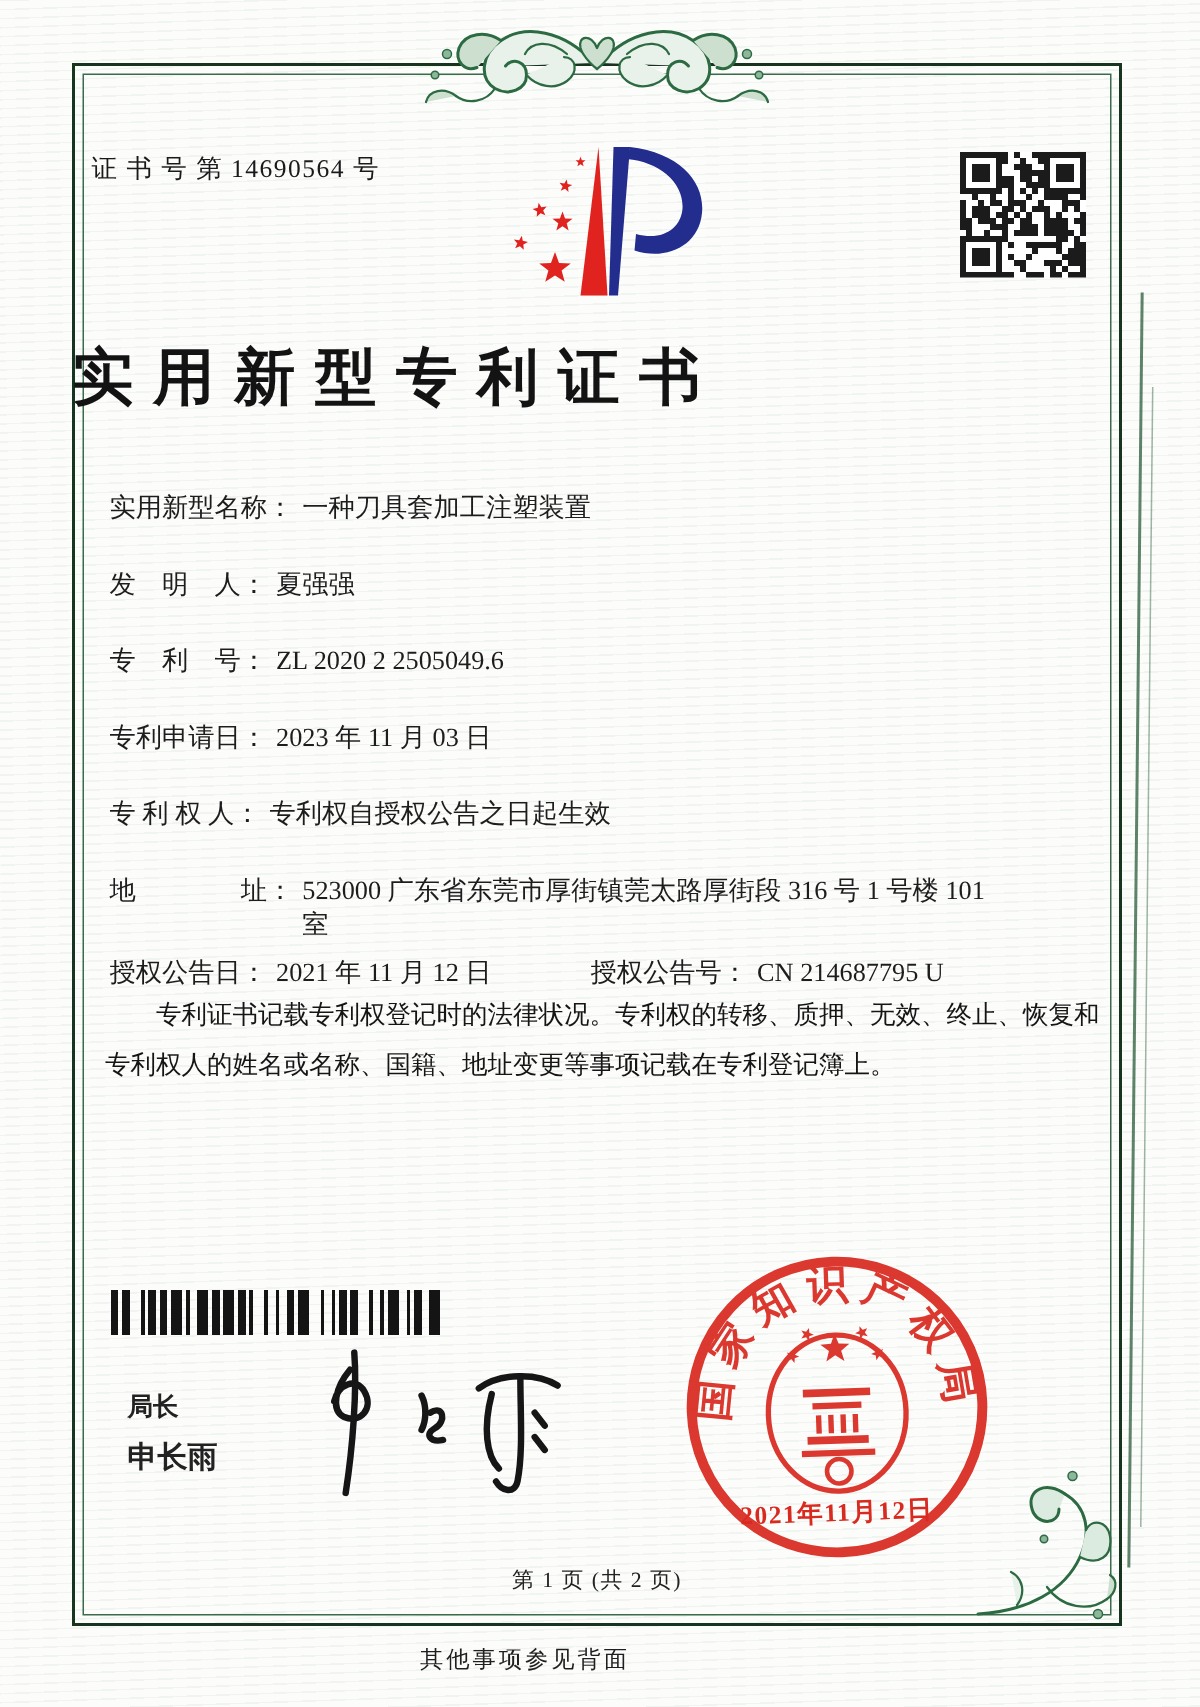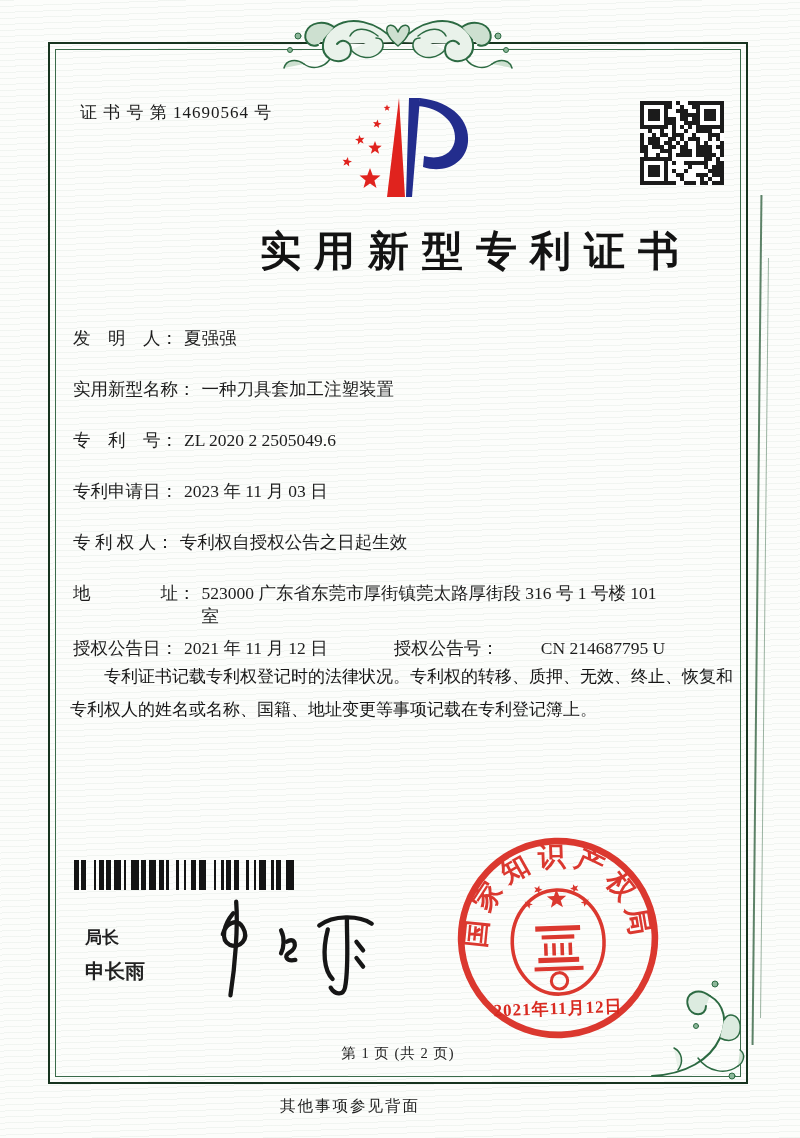--- a/index.html
+++ b/index.html
@@ -15,24 +15,24 @@
 
   
   .frame-outer { position:absolute; left:48px; top:42px; width:700px; height:1042px; border:2px solid #17341f; }
   .frame-inner { position:absolute; left:55px; top:49px; width:686px; height:1028px; border:1px solid #3a6b4a; }
   .ornament-top { position:absolute; left:258px; top:6px; width:280px; height:72px; }
   .ornament-corner { position:absolute; left:648px; top:976px; width:100px; height:108px; }
   .edge-line-a { position:absolute; left:756px; top:195px; height:850px; width:0; border-left:2px solid rgba(40,90,55,0.75); transform:rotate(0.6deg); }
   .edge-line-b { position:absolute; left:764px; top:258px; height:760px; width:0; border-left:1px solid rgba(40,90,55,0.45); transform:rotate(0.6deg); }
 
   
-  .cert-no { position:absolute; left:80px; top:101px; font-size:17px; letter-spacing:1px; font-weight:500; color:#1a1a1a; }
+  .cert-no { position:absolute; left:61px; top:101px; font-size:17px; letter-spacing:1px; font-weight:500; color:#1a1a1a; }
   .logo { position:absolute; left:332px; top:94px; width:150px; height:110px; }
   .qr { position:absolute; left:640px; top:101px; width:84px; height:84px; }
-  .doc-title { position:absolute; left:48px; top:224px; width:644px; text-align:right;
+  .doc-title { position:absolute; left:48px; top:224px; width:644px; text-align:left;
     font-size:41px; font-weight:700; letter-spacing:13px; color:#131313; }
 
   
   .fields { position:absolute; left:73px; top:327px; width:656px; font-size:17.5px; color:#1d1d1d; }
   .frow { display:flex; line-height:23px; margin-bottom:28px; }
   .frow.addr { margin-bottom:9px; }
   .flabel { flex:none; white-space:pre; font-weight:500; }
   .fvalue { flex:1; white-space:pre-line; padding-left:6px; }
   .fvalue.nowrap { white-space:pre; }
   .fpair2 { display:flex; margin-left:66px; }
@@ -372,26 +372,26 @@
         <rect x="72" y="80" width="4" height="4"></rect>
         <rect x="76" y="80" width="4" height="4"></rect>
         <rect x="80" y="80" width="4" height="4"></rect>
       </g>
   </svg>
 
   <div class="doc-title">实用新型专利证书</div>
 
   <div class="fields">
     <div class="frow">
+      <span class="flabel">实用新型名称：</span>
+      <span class="fvalue">一种刀具套加工注塑装置</span>
+    </div>
+    <div class="frow">
       <span class="flabel">发　明　人：</span>
       <span class="fvalue">夏强强</span>
-    </div>
-    <div class="frow">
-      <span class="flabel">实用新型名称：</span>
-      <span class="fvalue">一种刀具套加工注塑装置</span>
     </div>
     <div class="frow">
       <span class="flabel">专　利　号：</span>
       <span class="fvalue">ZL 2020 2 2505049.6</span>
     </div>
     <div class="frow">
       <span class="flabel">专利申请日：</span>
       <span class="fvalue">2023 年 11 月 03 日</span>
     </div>
     <div class="frow">
@@ -401,21 +401,21 @@
     <div class="frow addr">
       <span class="flabel">地　　　　址：</span>
       <span class="fvalue">523000 广东省东莞市厚街镇莞太路厚街段 316 号 1 号楼 101
 室</span>
     </div>
     <div class="frow">
       <span class="flabel">授权公告日：</span>
       <span class="fvalue nowrap" style="flex:none;">2021 年 11 月 12 日</span>
       <span class="fpair2">
         <span class="flabel">授权公告号：</span>
-        <span class="fvalue nowrap" style="flex:none;margin-left:36px;">CN 214687795 U</span>
+        <span class="fvalue nowrap" style="flex:none;">CN 214687795 U</span>
       </span>
     </div>
   </div>
 
   <div class="body-text">
     <p>专利证书记载专利权登记时的法律状况。专利权的转移、质押、无效、终止、恢复和专利权人的姓名或名称、国籍、地址变更等事项记载在专利登记簿上。</p>
   </div>
 
   <svg class="barcode" viewBox="0 0 222 30" preserveAspectRatio="none" shape-rendering="crispEdges">
     <g id="barcode-bars" fill="#141414">

